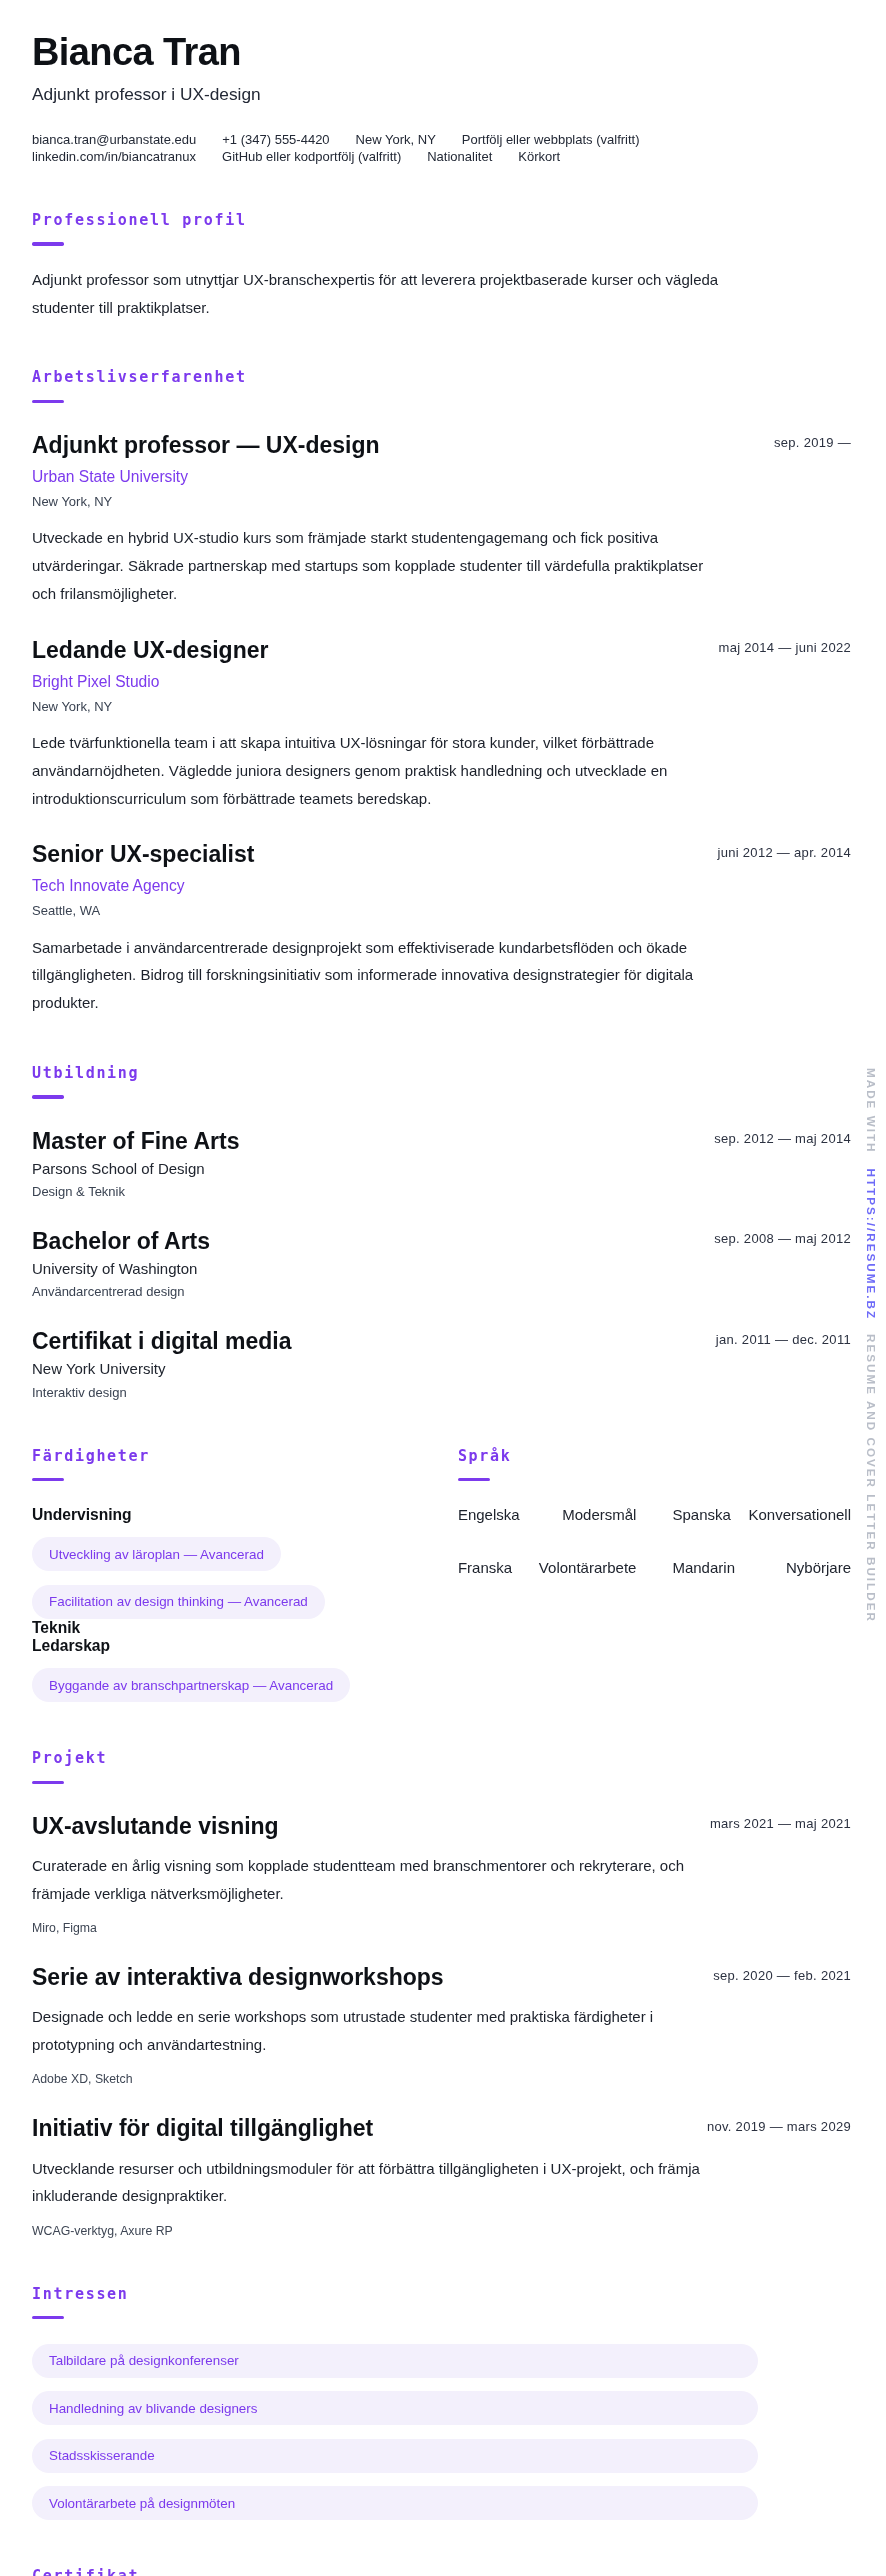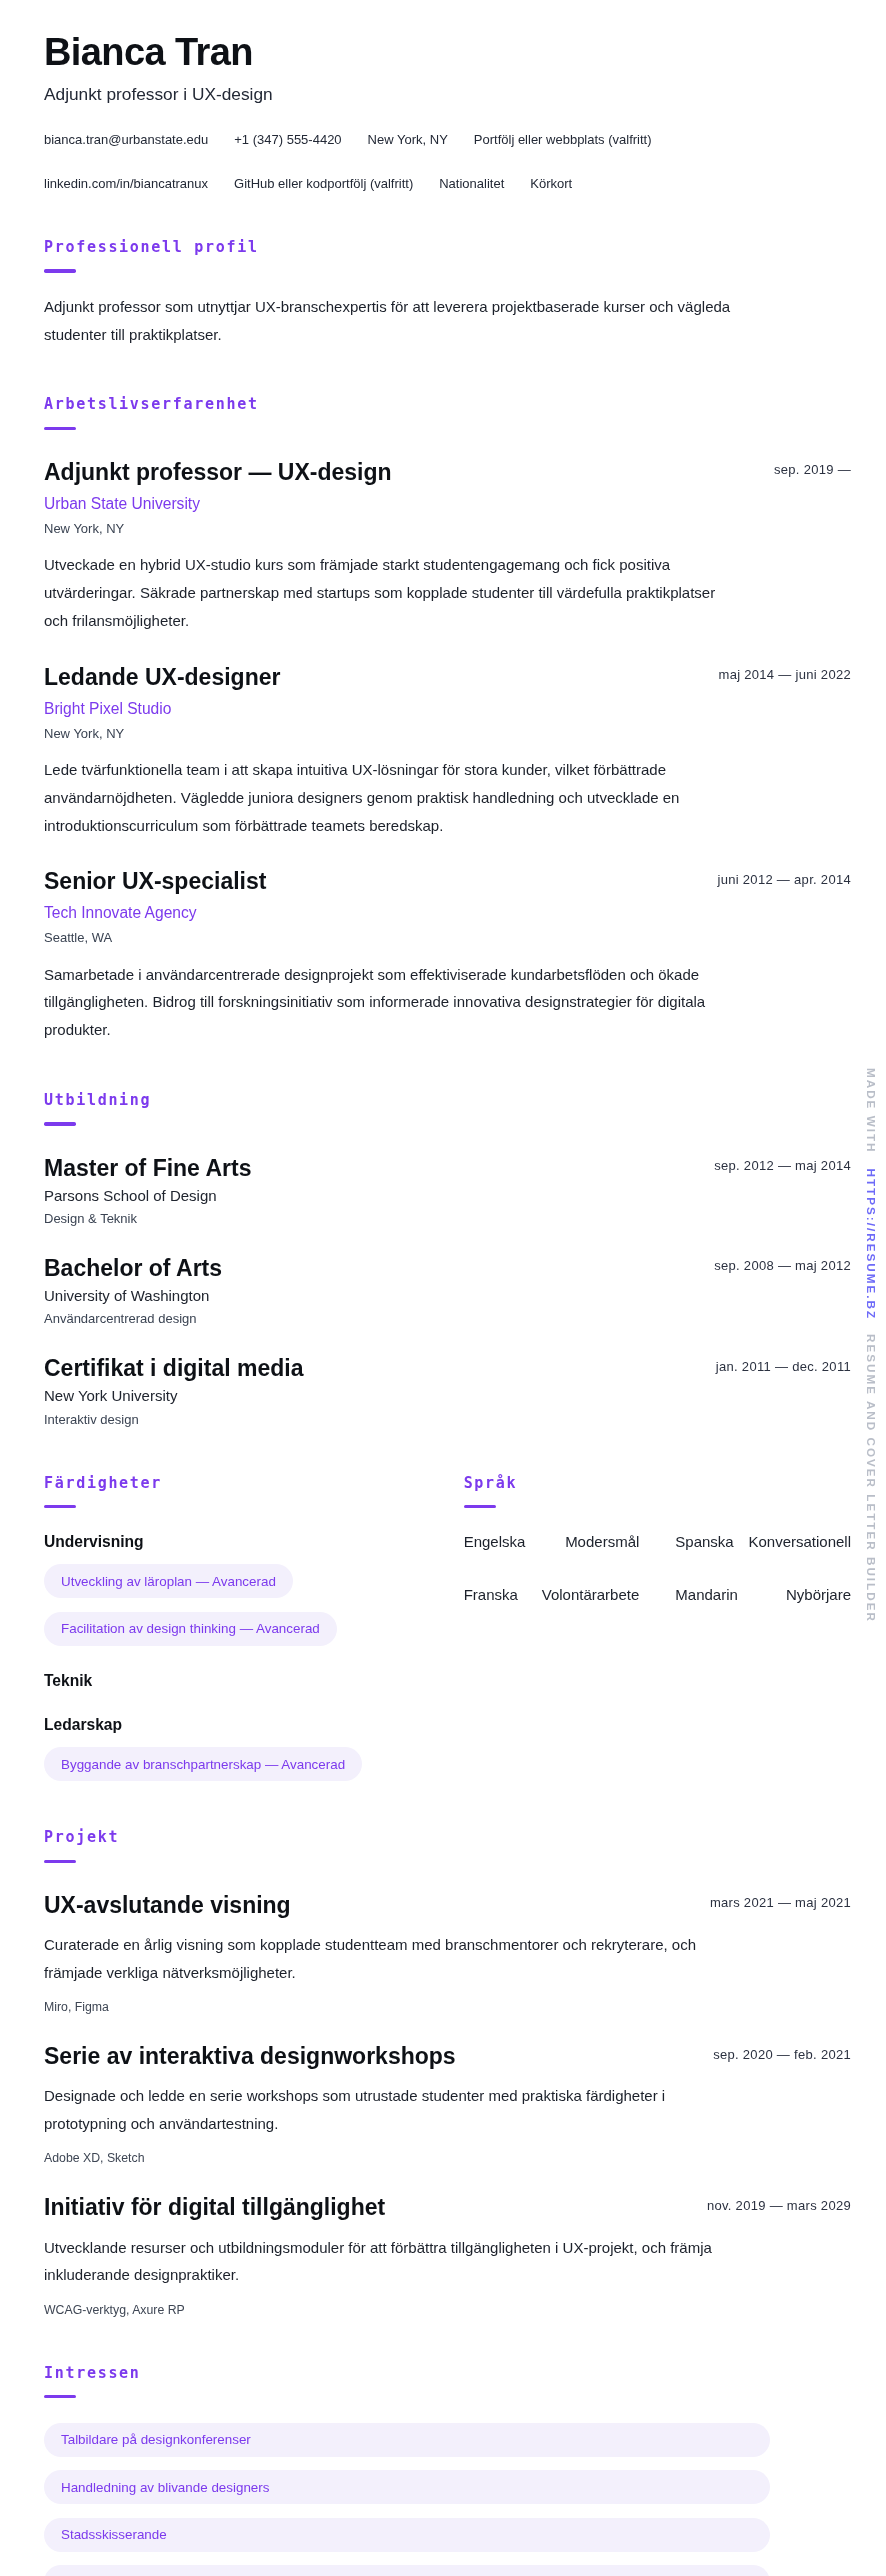--- a/index.html
+++ b/index.html
@@ -1,28 +1,28 @@
 <!DOCTYPE html>
 <html style="font-size:9px"><head>
 <meta charset="utf-8">
 <style>
   * { margin:0; padding:0; box-sizing:border-box; }
   html,body { background:#ffffff; }
   body {
     width:887px; height:2576px; overflow:hidden; position:relative;
     font-family:"Liberation Sans", sans-serif; color:#1c212b;
   }
-  .page { position:relative; width:887px; height:2576px; padding:31px 36px 0 44px; }
+  .page { position:relative; width:887px; height:2576px; padding:31px 36px 0 32px; }
 
   
   .name { font-size:38px; font-weight:700; letter-spacing:-0.6px; color:#0e1116; }
   .subtitle { margin-top:10px; font-size:17.3px; color:#232936; }
   .contact-row { display:flex; flex-wrap:wrap; column-gap:26px; row-gap:14.5px; font-size:13px; color:#232936; }
   .contact-row.r1 { margin-top:27px; }
-  .contact-row.r2 { margin-top:29px; }
+  .contact-row.r2 { margin-top:2px; }
   .contact-item { white-space:nowrap; }
 
   
   .section { margin-top:47px; }
   .section-heading {
     font-family:"DejaVu Sans Mono", monospace; font-weight:700;
     font-size:15px; letter-spacing:1.7px; color:#7c3aed;
   }
   .section-underline { width:32px; height:3.4px; border-radius:1.7px; background:#7c3aed; margin-top:13.4px; }
 
@@ -36,21 +36,21 @@
   .location { margin-top:7.8px; font-size:13px; color:#3a4352; }
   .entry .paragraph { margin-top:15.6px; }
   .school { margin-top:5px; font-size:15px; color:#20252f; }
   .field { margin-top:7.3px; font-size:13px; color:#3a4352; }
   .tools { margin-top:13.4px; font-size:12.3px; color:#3e4654; }
 
   
   .two-col { display:flex; }
   .col-left { width:52%; padding-right:22.3px; }
   .col-right { flex:1; }
-  .skill-cat { font-size:15.6px; font-weight:700; color:#0e1116; margin-top:26px; }
+  .skill-cat { font-size:15.6px; font-weight:700; color:#0e1116; }
   .skill-cat.first { margin-top:24.6px; }
   .pill {
     display:inline-block; background:#f3f0fc; color:#7c3aed;
     font-size:13.4px; padding:9.5px 17px; border-radius:18px; margin-top:13.4px;
     white-space:nowrap;
   }
   .pill-row { display:flex; flex-wrap:wrap; column-gap:13.4px; }
   .lang-grid { margin-top:24.6px; display:grid; grid-template-columns:1fr 1fr; column-gap:17px; row-gap:22.3px;gap:36px; }
   .lang-item { display:flex; justify-content:space-between; font-size:15px; color:#1c212b; }
   .lang-level { color:#20252f; text-align:right; }

